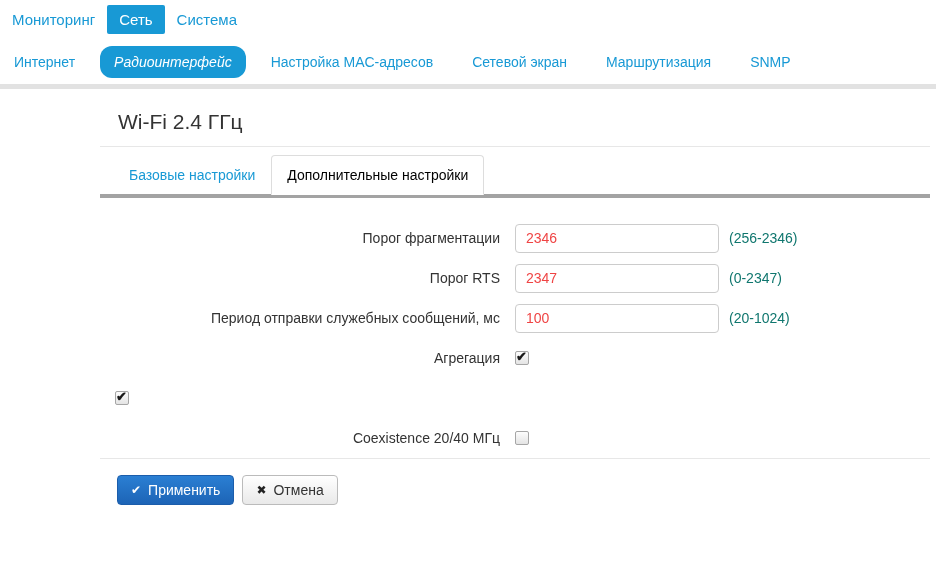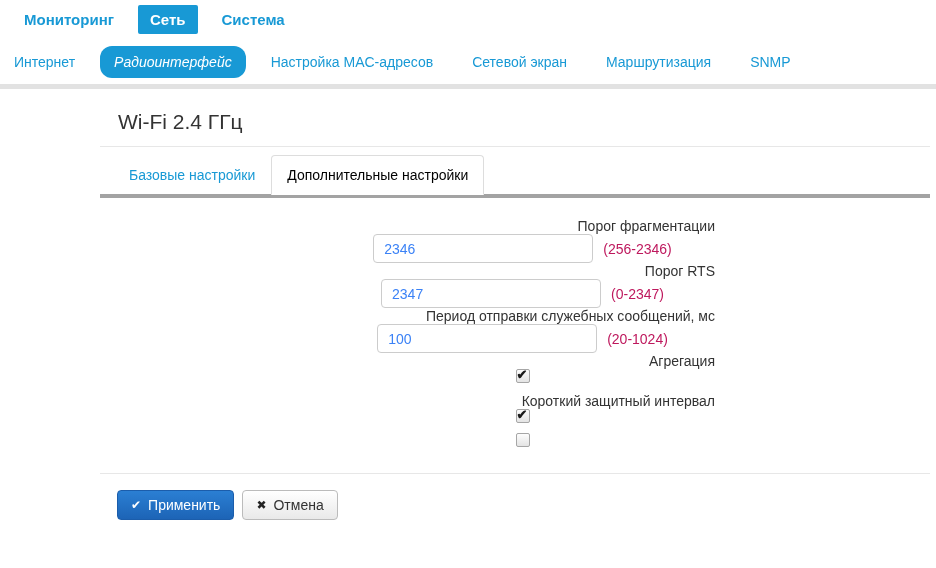--- a/index.html
+++ b/index.html
@@ -6,22 +6,22 @@
   html, body { margin: 0; padding: 0; background: #fff; }
   body {
     font-family: "Liberation Sans", "DejaVu Sans", sans-serif;
     color: #333;
   }
   .page { width: 936px; height: 568px; overflow: hidden; background: #fff; }
 
   
   .nav1 { display: flex; align-items: center; padding-top: 5px; }
   .nav1 a {
-    display: inline-block; padding: 6px 12px; font-size: 15px; font-weight: bold;
-    color: var(--accent, #1899d5); text-decoration: none; cursor: pointer; margin-left: 12px;
+    display: inline-block; padding: 6px 12px; font-size: 15px; font-weight: normal;
+    color: var(--accent, #1899d5); text-decoration: none; cursor: pointer;
   }
   .nav1 a.active {
     background: var(--accent, #1899d5); color: #fff; border-radius: 2px;
   }
 
   
   .nav2 { display: flex; align-items: center; margin-top: 12px; gap: 11px; }
   .nav2 a {
     display: inline-block; padding: 8px 14px; font-size: 14px;
     color: var(--accent, #1899d5); text-decoration: none; cursor: pointer;
@@ -52,29 +52,29 @@
     border: 1px solid transparent; margin-bottom: -1px;
   }
   .tab.active {
     background: #fff; color: #000000;
     border-color: #ddd; border-bottom-color: #fff;
     border-radius: 4px 4px 0 0;
   }
 
   
   .form { margin-top: 20px; }
-  .row { display: flex; align-items: center; min-height: 40px; flex-direction: column; }
+  .row { display: flex; align-items: center; min-height: 40px; }
   .lbl { flex: none; width: 400px; text-align: right; font-size: 14px; color: #333; }
   .ctl { display: flex; align-items: center; margin-left: 15px; }
   input.txt {
-    width: 220px; height: 29px; padding: 4px 10px;
-    font-family: inherit; font-size: 14px; color: #3b82f6;
+    width: 204px; height: 29px; padding: 4px 10px;
+    font-family: inherit; font-size: 14px; color: #ef4444;
     border: 1px solid #ccc; border-radius: 4px; outline: none; background: #fff;
   }
-  .hint { margin-left: 10px; font-size: 14px; color: #be185d; white-space: nowrap; }
+  .hint { margin-left: 10px; font-size: 14px; color: #0f766e; white-space: nowrap; }
 
   input.chk {
     appearance: none; -webkit-appearance: none;
     width: 14px; height: 14px; margin: 0; cursor: pointer;
     border: 1px solid #a6a6a6; border-radius: 2px;
     background: linear-gradient(#fdfdfd, #e4e4e4);
     position: relative;
   }
   input.chk:checked::after {
     content: "\2714";
@@ -163,28 +163,28 @@
       </div>
 
       <div class="row">
         <label class="lbl">Агрегация</label>
         <div class="ctl">
           <input class="chk" type="checkbox" checked="" style="">
         </div>
       </div>
 
       <div class="row">
-        <label class="lbl">Короткий защитный интервал</label>
         <div class="ctl">
           <input class="chk" type="checkbox" checked="" style="">
         </div>
       </div>
 
 
       <div class="row">
+        <label class="lbl">Coexistence 20/40 МГц</label>
         <div class="ctl">
           <input class="chk" type="checkbox" style="">
         </div>
       </div>
 
     </form>
 
     <hr class="rule rule-bottom">
 
     <div class="actions">

